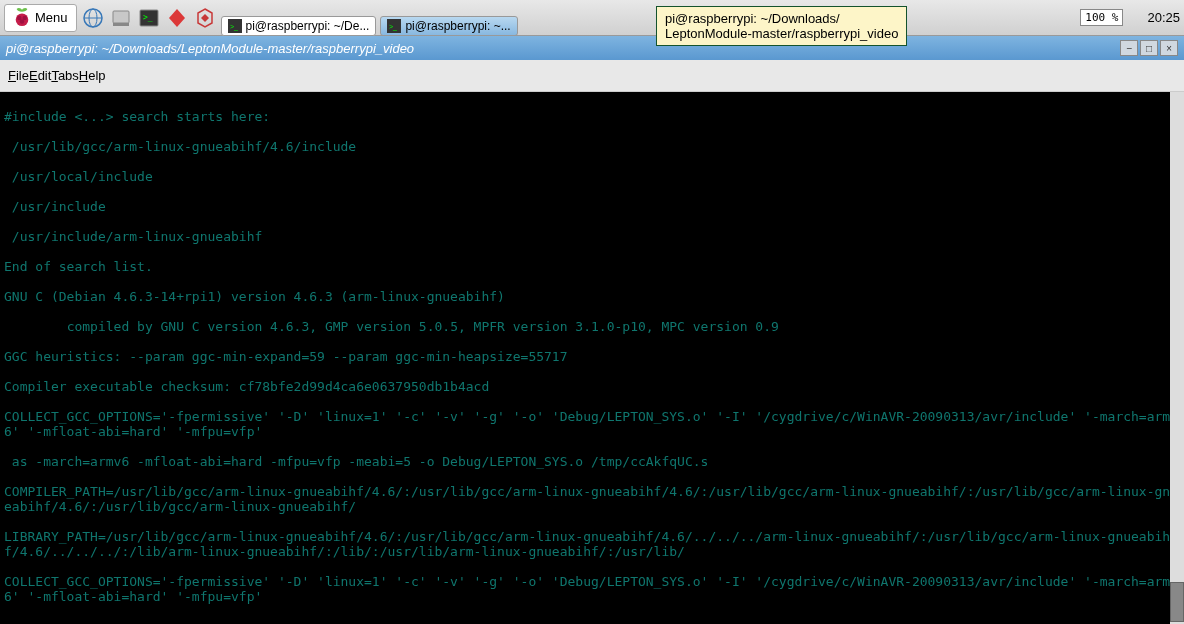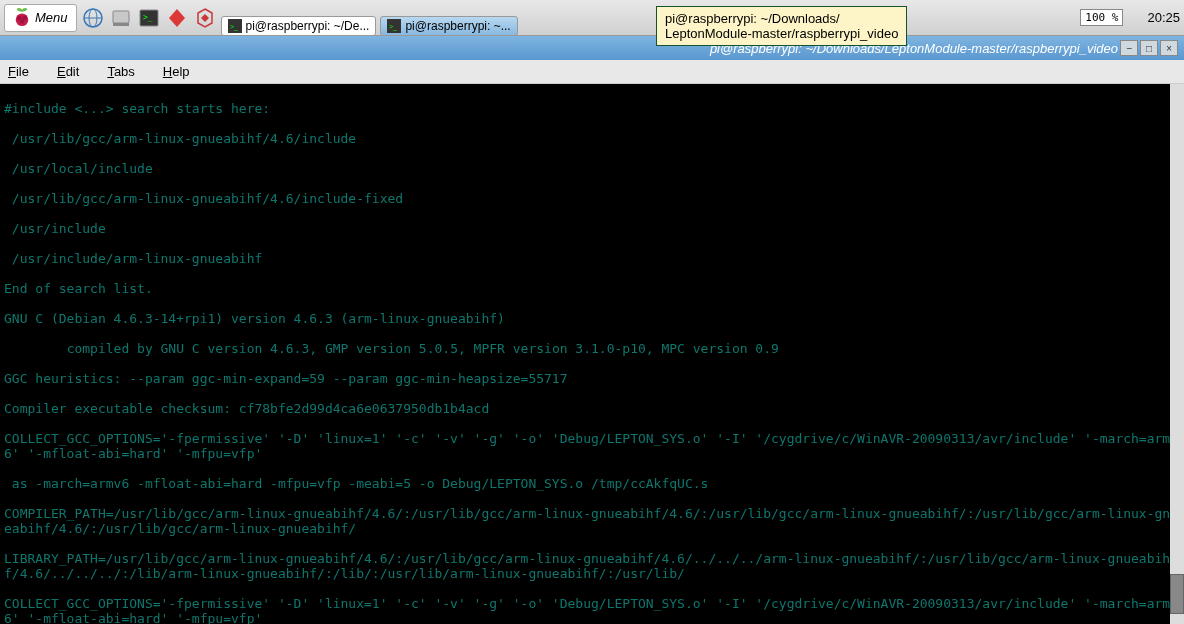--- a/index.html
+++ b/index.html
@@ -1,32 +1,32 @@
 <!DOCTYPE html>
 <html><head>
 <meta charset="utf-8">
 <style>
 * { margin: 0; padding: 0; box-sizing: border-box; }
 body { font-family: sans-serif; width: 1184px; height: 624px; overflow: hidden; background: #000; }
 
 .taskbar { height: 36px; background: linear-gradient(#e8e8e8, #d0d0d0); display: flex; align-items: center; padding: 0 4px; gap: 4px; border-bottom: 1px solid #999; }
-.menu-btn { display: flex; align-items: center; gap: 4px; padding: 2px 8px; background: #fff; border: 1px solid #aaa; border-radius: 3px; font-size: 13px; cursor: pointer; font-style: italic; }
+.menu-btn { display: flex; align-items: center; gap: 4px; padding: 2px 8px; background: #fff; border: 1px solid #aaa; border-radius: 3px; font-size: 13px; cursor: pointer; }
 .rasp-logo { width: 18px; height: 22px; }
 .tb-icon { width: 24px; height: 24px; display: flex; align-items: center; justify-content: center; cursor: pointer; }
 .task-item { display: flex; align-items: center; gap: 4px; padding: 2px 6px; background: #fff; border: 1px solid #999; border-radius: 3px; font-size: 12px; max-width: 180px; overflow: hidden; white-space: nowrap; text-overflow: ellipsis; cursor: pointer; margin-top: 16px; }
 .task-item.active { background: linear-gradient(#b8d8f0, #88b8e0); }
 .tooltip { position: absolute; top: 6px; left: 656px; background: #fdf5c8; border: 1px solid #14532d; padding: 4px 8px; font-size: 13px; z-index: 10; }
 .sys-tray { margin-left: auto; display: flex; align-items: center; gap: 24px; font-size: 13px; }
 .battery { background: #fff; border: 1px solid #888; padding: 1px 4px; font-family: monospace; font-size: 11px; }
 
 .titlebar { height: 24px; background: linear-gradient(#7eb4e0, #5a98d0); display: flex; align-items: center; padding: 0 6px; color: #fff; font-size: 13px; font-style: italic; }
-.titlebar-text { flex: 1; text-align: right; font-style: italic; }
+.titlebar-text { flex: 1; text-align: left; font-style: italic; }
 .win-btn { width: 18px; height: 16px; background: #d0d8e0; border: 1px solid #888; margin-left: 2px; display: flex; align-items: center; justify-content: center; font-size: 10px; cursor: pointer; color: #333; }
 
-.menubar { height: 24px; background: #e8e8e8; display: flex; align-items: center; padding: 0 8px; gap: 28px; font-size: 13px; border-bottom: 1px solid #ccc; }
+.menubar { height: 32px; background: #e8e8e8; display: flex; align-items: center; padding: 0 8px; gap: 0; font-size: 13px; border-bottom: 1px solid #ccc; }
 .menubar span { cursor: pointer; }
 .mnemonic { text-decoration: underline; }
 
 .terminal { background: #000; color: #0f766e; font-family: "DejaVu Sans Mono", monospace; font-size: 13px; line-height: 15px; padding: 2px 4px; height: 540px; overflow: hidden; white-space: pre; position: relative; }
 .tline { white-space: pre-wrap; word-break: break-all; }
 .scrollbar { position: absolute; right: 0; top: 0; width: 14px; height: 100%; background: #ddd; }
 .scrollthumb { position: absolute; right: 0; top: 490px; width: 14px; height: 40px; background: #888; border: 1px solid #666; }
 </style>
 </head>
 <body>
@@ -108,21 +108,20 @@
   <span><span class="mnemonic">F</span>ile</span>
   <span><span class="mnemonic">E</span>dit</span>
   <span><span class="mnemonic">T</span>abs</span>
   <span><span class="mnemonic">H</span>elp</span>
 </div>
 
 <div class="terminal">
 <div class="tline">#include &lt;...&gt; search starts here:</div>
 <div class="tline"> /usr/lib/gcc/arm-linux-gnueabihf/4.6/include</div>
 <div class="tline"> /usr/local/include</div>
-<div class="tline"> /usr/lib/gcc/arm-linux-gnueabihf/4.6/include-fixed</div>
 <div class="tline"> /usr/include</div>
 <div class="tline"> /usr/include/arm-linux-gnueabihf</div>
 <div class="tline">End of search list.</div>
 <div class="tline">GNU C (Debian 4.6.3-14+rpi1) version 4.6.3 (arm-linux-gnueabihf)</div>
 <div class="tline">        compiled by GNU C version 4.6.3, GMP version 5.0.5, MPFR version 3.1.0-p10, MPC version 0.9</div>
 <div class="tline">GGC heuristics: --param ggc-min-expand=59 --param ggc-min-heapsize=55717</div>
 <div class="tline">Compiler executable checksum: cf78bfe2d99d4ca6e0637950db1b4acd</div>
 <div class="tline">COLLECT_GCC_OPTIONS='-fpermissive' '-D' 'linux=1' '-c' '-v' '-g' '-o' 'Debug/LEPTON_SYS.o' '-I' '/cygdrive/c/WinAVR-20090313/avr/include' '-march=armv6' '-mfloat-abi=hard' '-mfpu=vfp'</div>
 <div class="tline"> as -march=armv6 -mfloat-abi=hard -mfpu=vfp -meabi=5 -o Debug/LEPTON_SYS.o /tmp/ccAkfqUC.s</div>
 <div class="tline">COMPILER_PATH=/usr/lib/gcc/arm-linux-gnueabihf/4.6/:/usr/lib/gcc/arm-linux-gnueabihf/4.6/:/usr/lib/gcc/arm-linux-gnueabihf/:/usr/lib/gcc/arm-linux-gnueabihf/4.6/:/usr/lib/gcc/arm-linux-gnueabihf/</div>

